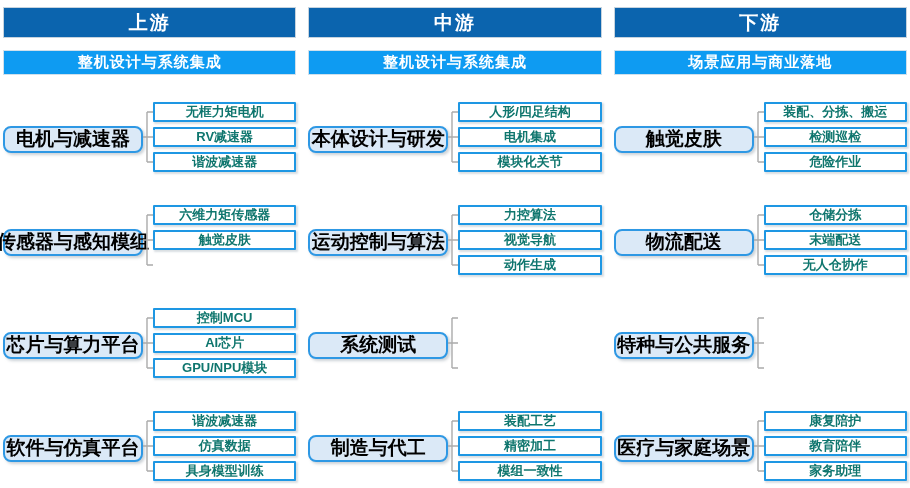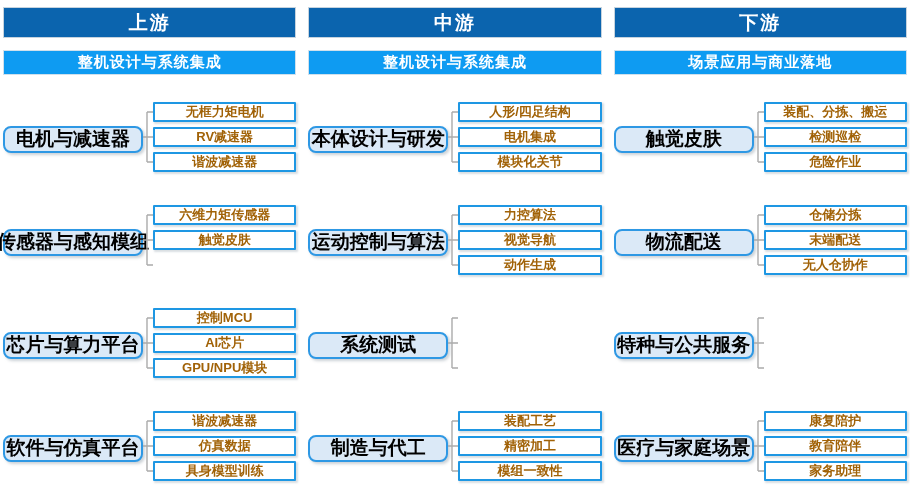--- a/index.html
+++ b/index.html
@@ -92,21 +92,21 @@
     gap: 5px;
     min-width: 0;
   }
   .item {
     height: 20px;
     box-sizing: border-box;
     background: var(--item-bg);
     border: 2px solid var(--item-border);
     border-radius: 1px;
     box-shadow: 1.5px 1.5px 2px rgba(120, 135, 150, 0.28);
-    color: #a16207;
+    color: #0f766e;
     font-size: 13px;
     font-weight: bold;
     white-space: nowrap;
     display: flex;
     align-items: center;
     justify-content: center;
   }
 </style>
 </head>
 <body>

